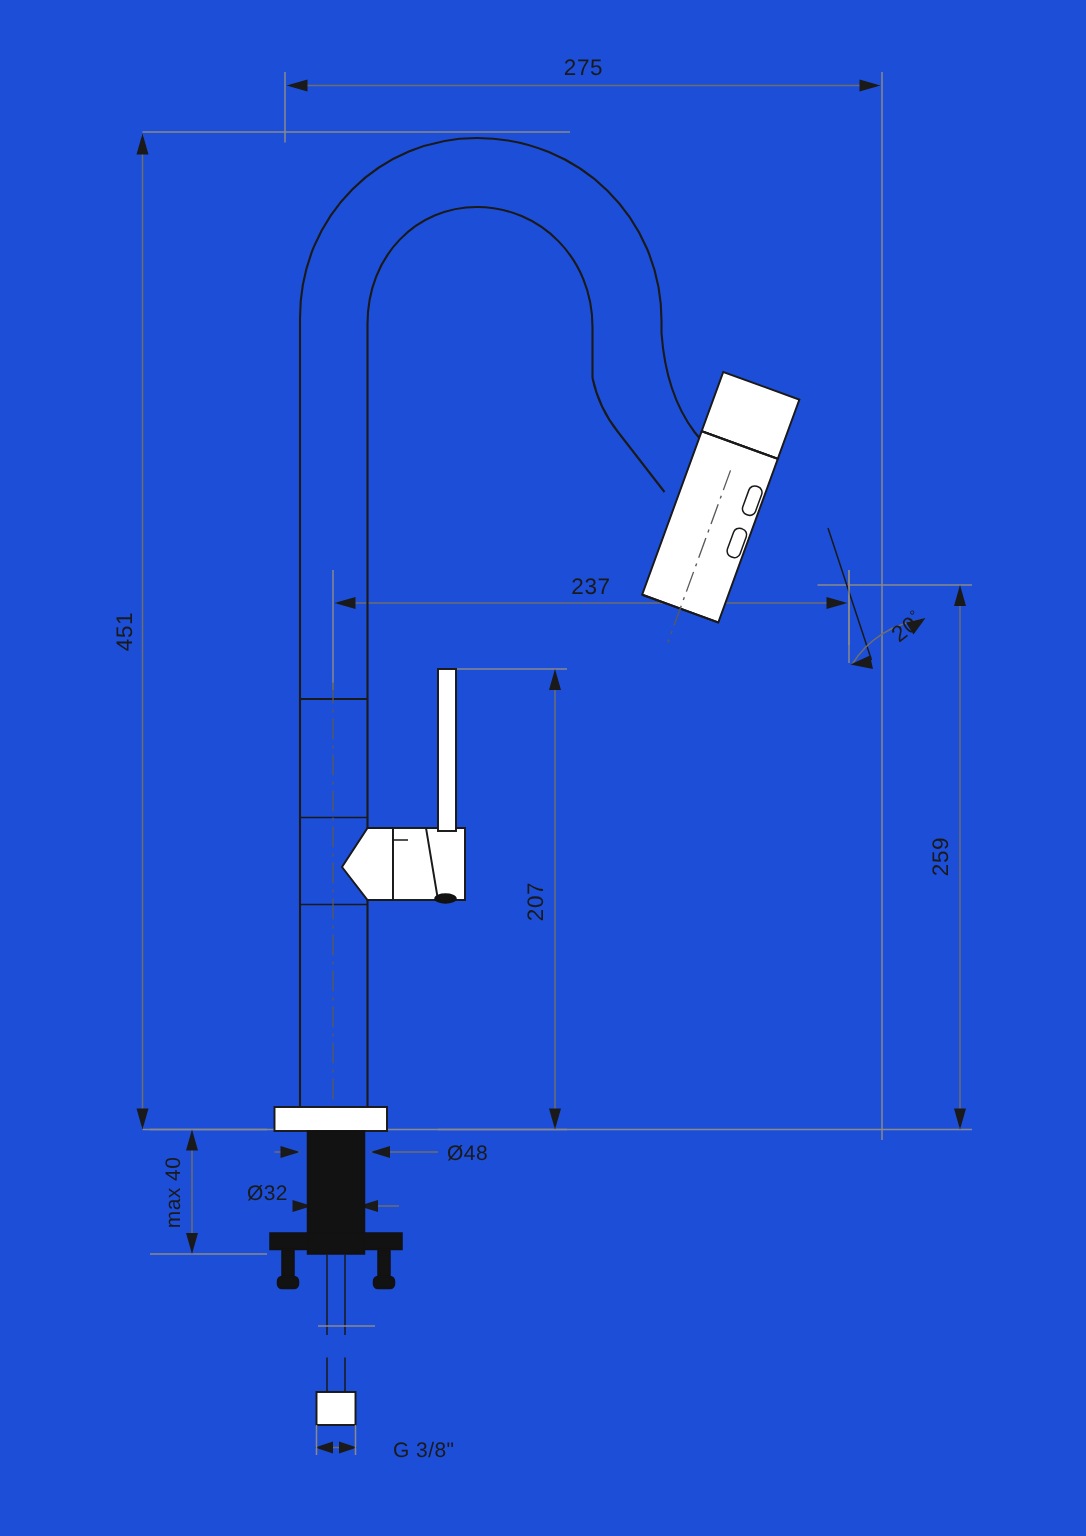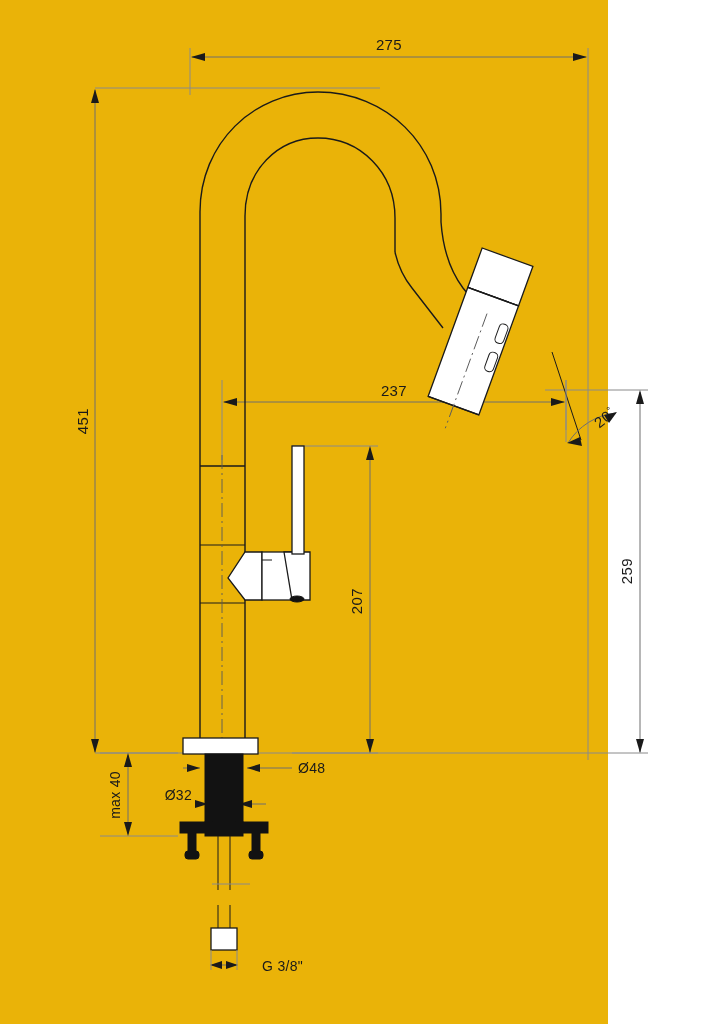--- a/index.html
+++ b/index.html
@@ -8,23 +8,23 @@
     background: #ffffff;
   }
   body {
     width: 724px;
     height: 1024px;
     font-family: "Liberation Sans", sans-serif;
     overflow: hidden;
   }
   #drawing-root {
     position: relative;
-    width: 608px;
+    width: 724px;
     height: 1024px;
-    background: #eab308;
+    background: #1d4ed8;
   }
   svg#tech-drawing {
     display: block;
     width: 724px;
     height: 1024px;
   }
   .dim-line {
     stroke: #6e6e6e;
     stroke-width: 1;
     fill: none;

